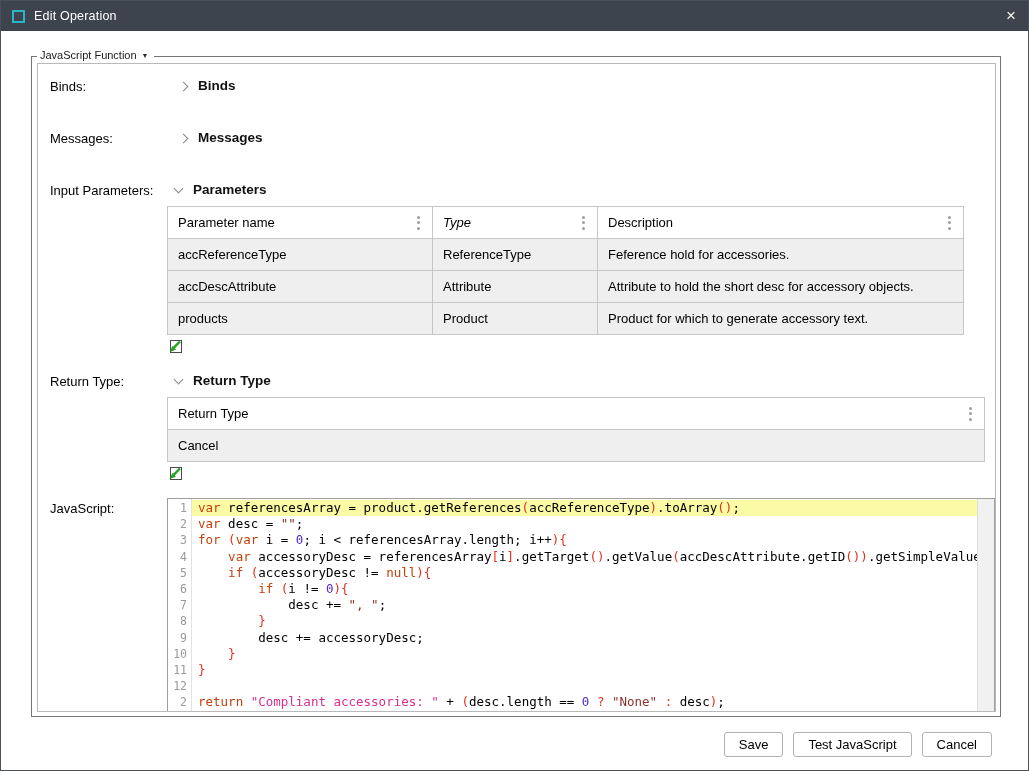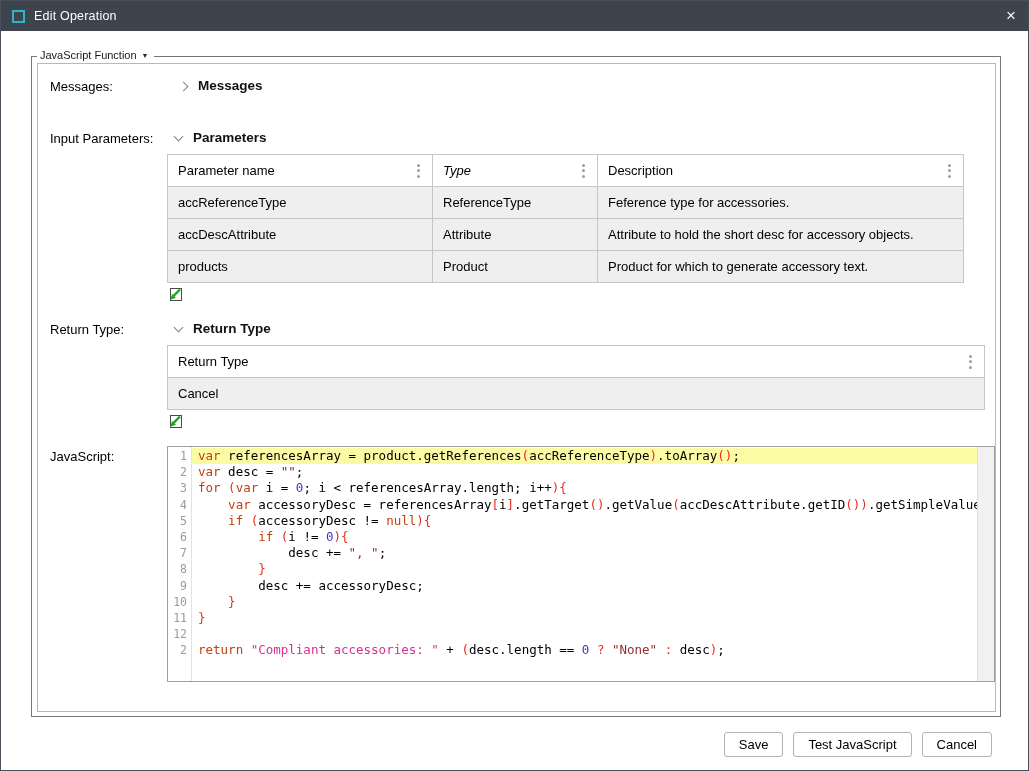--- a/index.html
+++ b/index.html
@@ -114,20 +114,29 @@
     <span class="close-btn">×</span>
   </div>
 
   <div class="groupbox">
     <div class="gb-label">
       <span>JavaScript Function</span>
       <span class="gb-caret">▼</span>
     </div>
     <div class="inner">
 
+      <div class="form-row mb-lg">
+        <div class="row-label">Binds:</div>
+        <div class="row-content">
+          <div class="exp-header collapsed">
+            <span class="chev right"></span>
+            <span>Binds</span>
+          </div>
+        </div>
+      </div>
 
       <div class="form-row mb-lg">
         <div class="row-label">Messages:</div>
         <div class="row-content">
           <div class="exp-header collapsed">
             <span class="chev right"></span>
             <span>Messages</span>
           </div>
         </div>
       </div>
@@ -171,21 +180,21 @@
                         <i></i>
                       </span>
                     </div>
                   </th>
               </tr>
             </thead>
             <tbody>
               <tr>
                 <td>accReferenceType</td>
                 <td>ReferenceType</td>
-                <td>Feference type for accessories.</td>
+                <td>Feference hold for accessories.</td>
               </tr>
               <tr>
                 <td>accDescAttribute</td>
                 <td>Attribute</td>
                 <td>Attribute to hold the short desc for accessory objects.</td>
               </tr>
               <tr>
                 <td>products</td>
                 <td>Product</td>
                 <td>Product for which to generate accessory text.</td>

